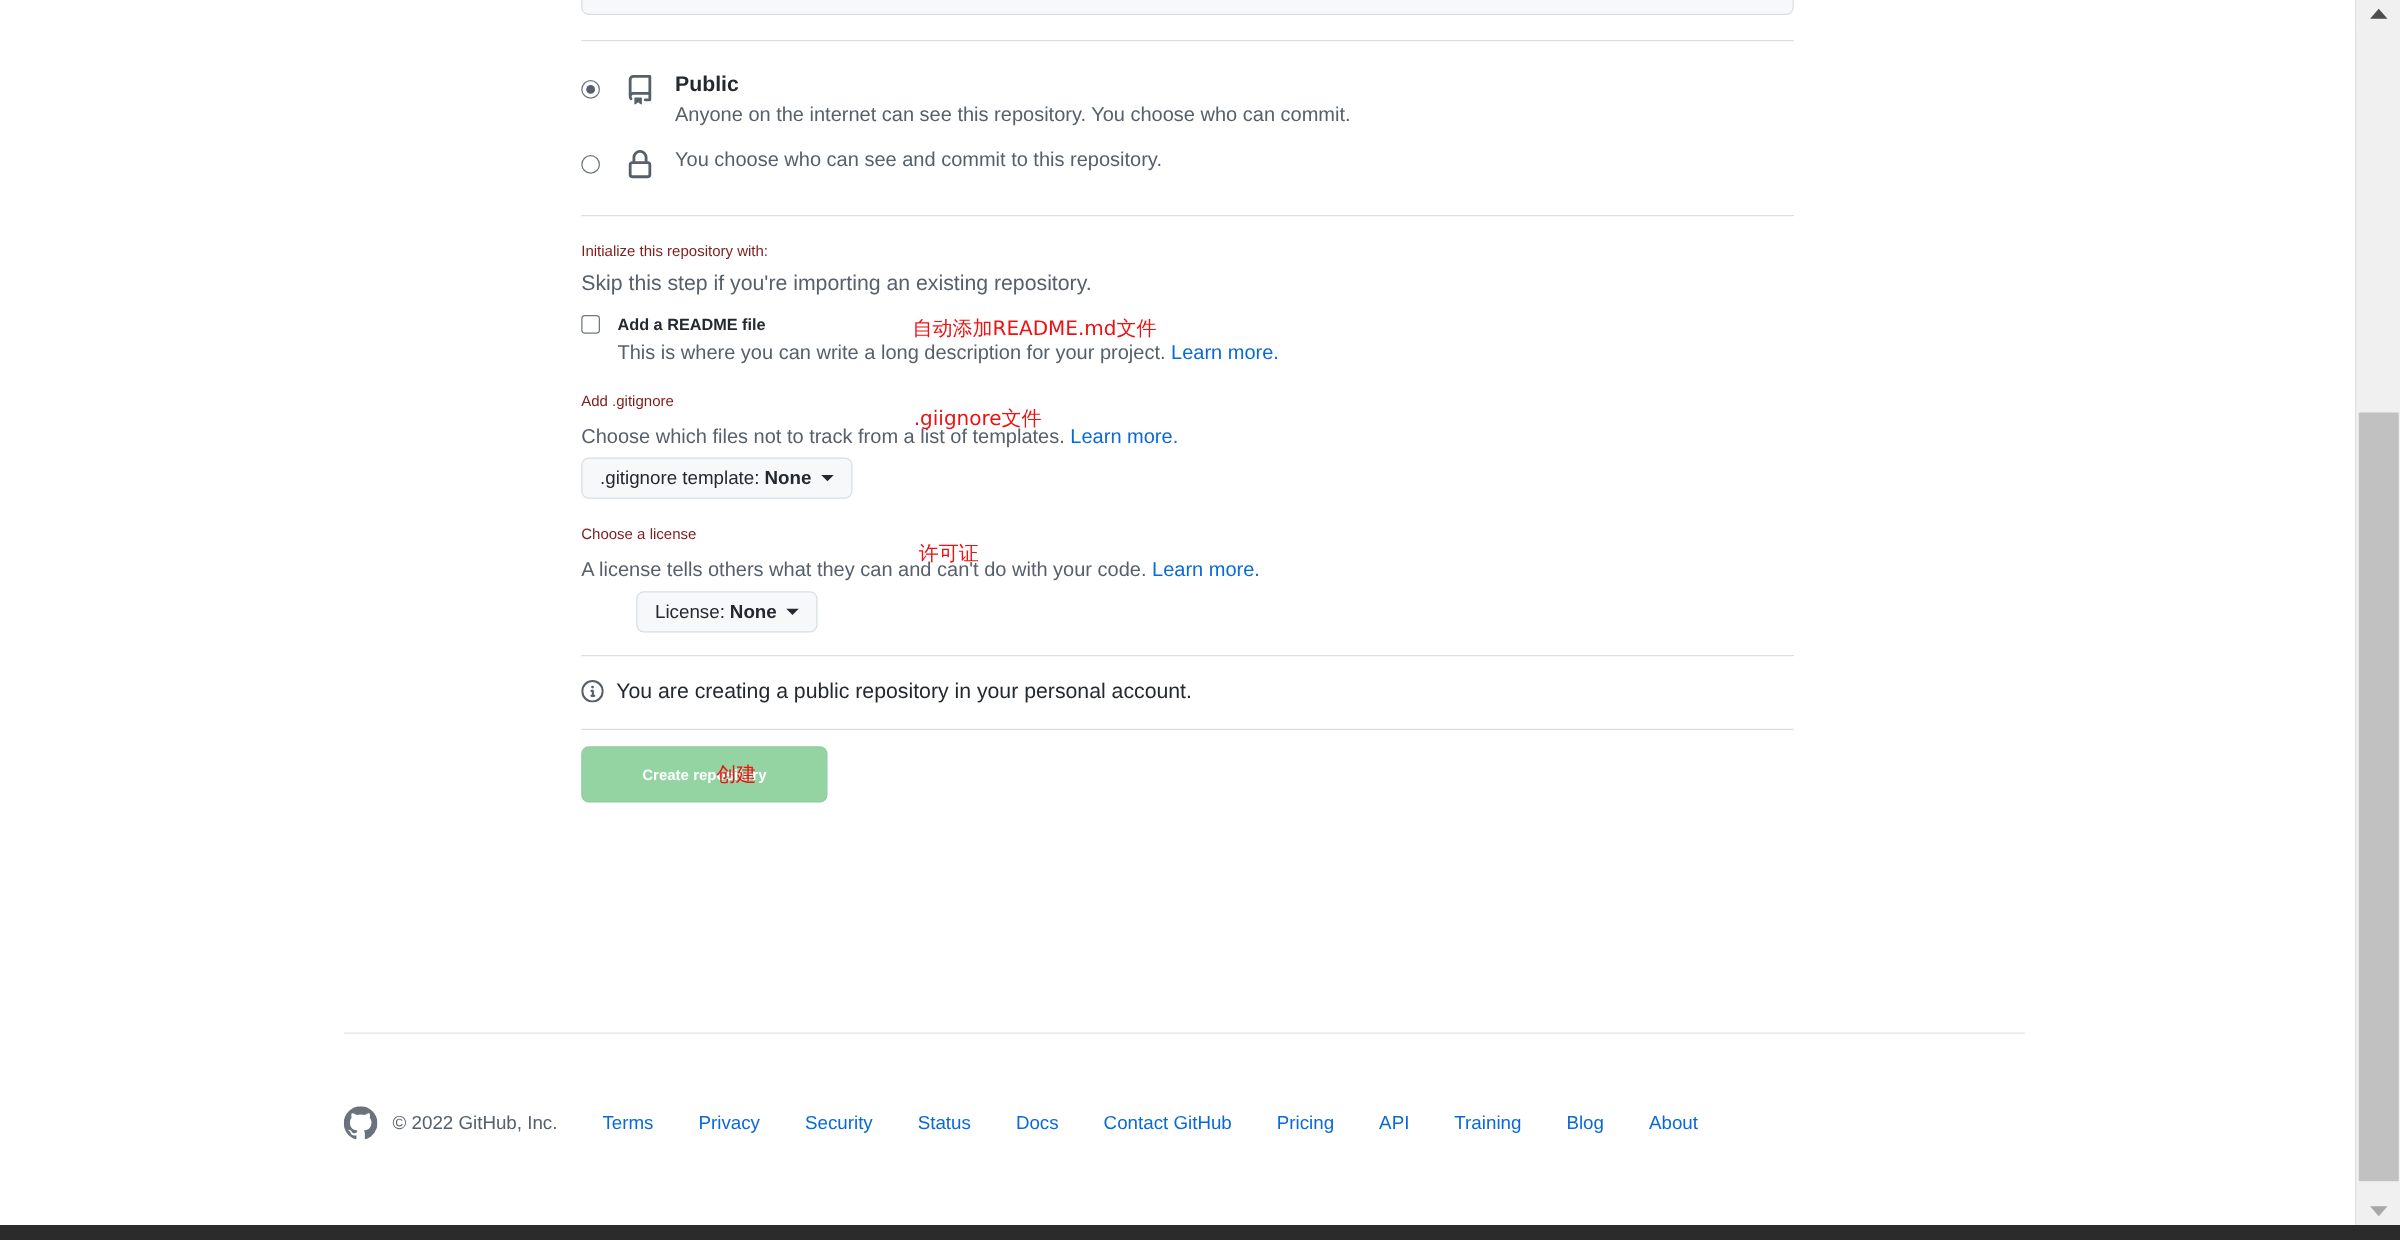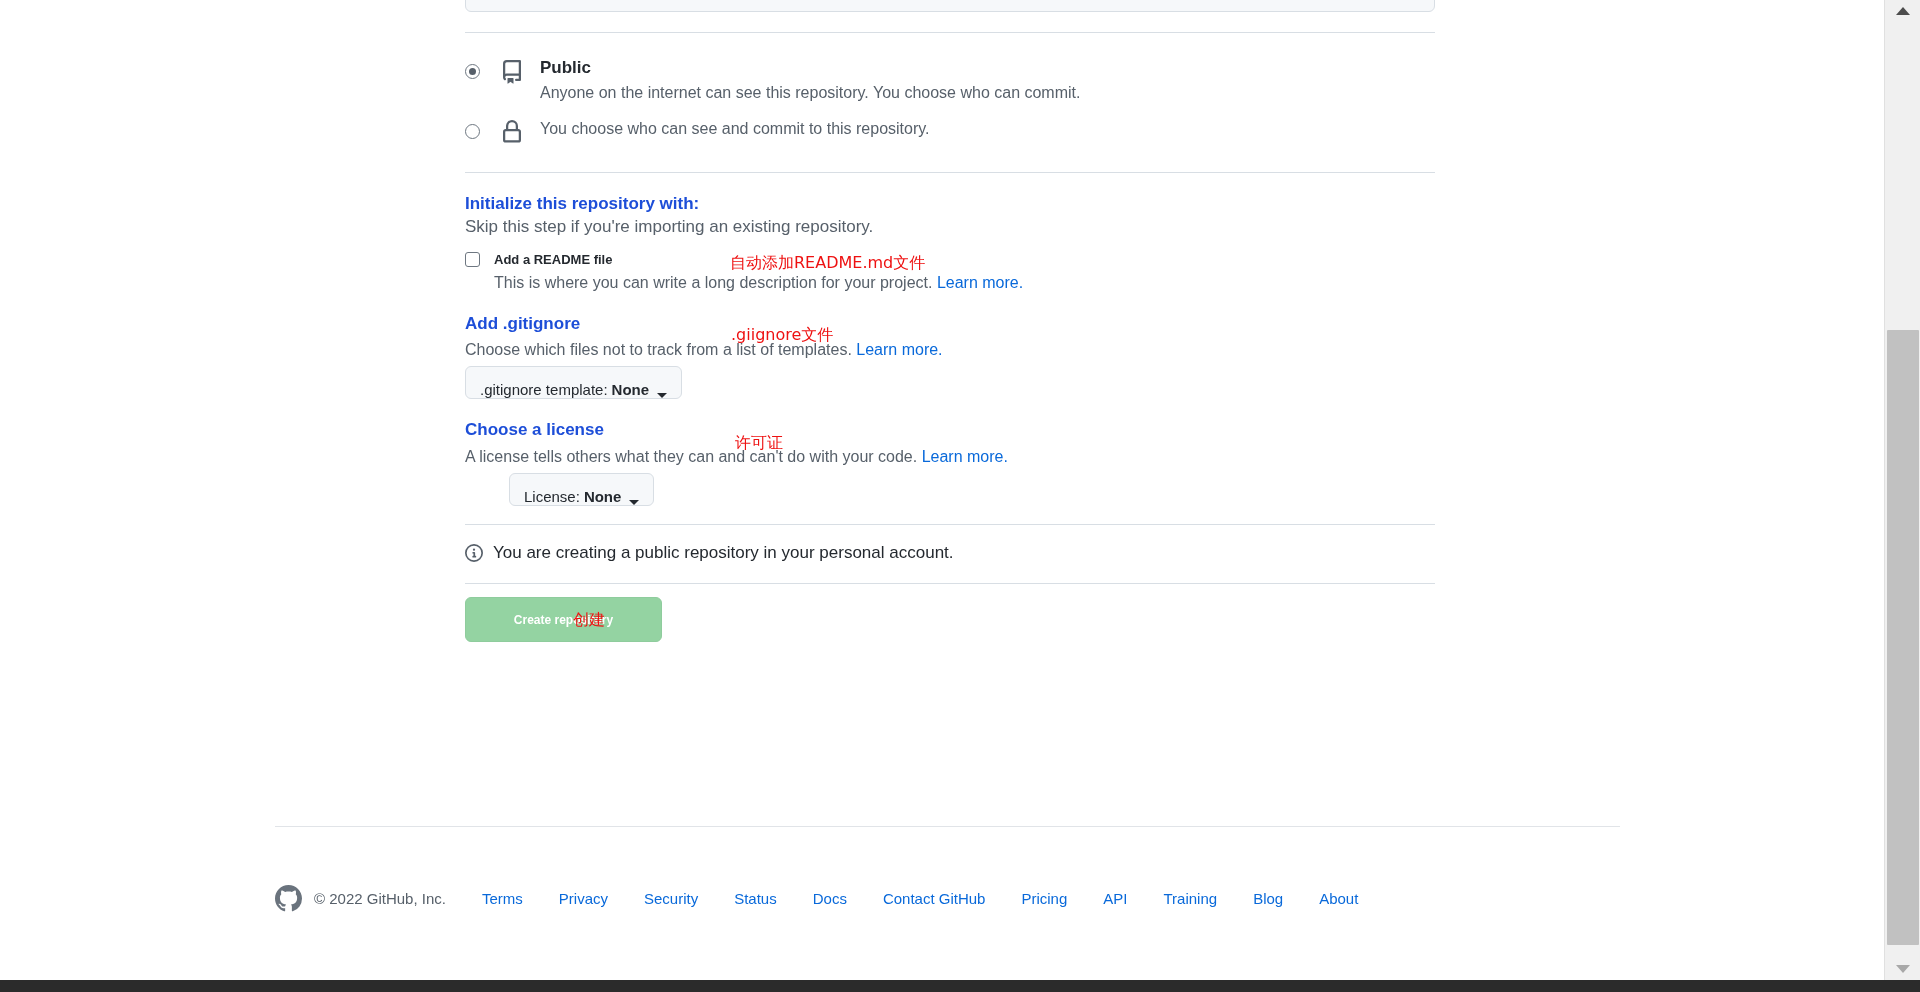--- a/index.html
+++ b/index.html
@@ -85,23 +85,23 @@
   .vis-desc {
     font-size: 16px;
     color: #57606a;
     line-height: 22px;
   }
 
   
   .sec-title {
     position: absolute;
     left: 465px;
-    font-size: 17px;
-    font-weight: bold;
-    color: #1d4ed8;
+    font-size: 12px;
+    font-weight: normal;
+    color: #7f1d1d;
   }
   .sec-sub {
     position: absolute;
     left: 465px;
     font-size: 17px;
     color: #57606a;
   }
   .sec-desc {
     position: absolute;
     left: 465px;
@@ -138,21 +138,21 @@
 
   .dropdown {
     position: absolute;
     left: 465px;
     height: 33px;
     padding: 0 14px;
     background: #f6f8fa;
     border: 1px solid #d8dee4;
     border-radius: 6px;
     display: inline-flex;
-    align-items: flex-end;
+    align-items: center;
     font-size: 15px;
     color: #24292f;
     cursor: pointer;
     white-space: nowrap;
   }
   .dropdown b { font-weight: bold; margin-left: 4px; }
   .caret {
     display: inline-block;
     margin-left: 8px;
     width: 0; height: 0;

